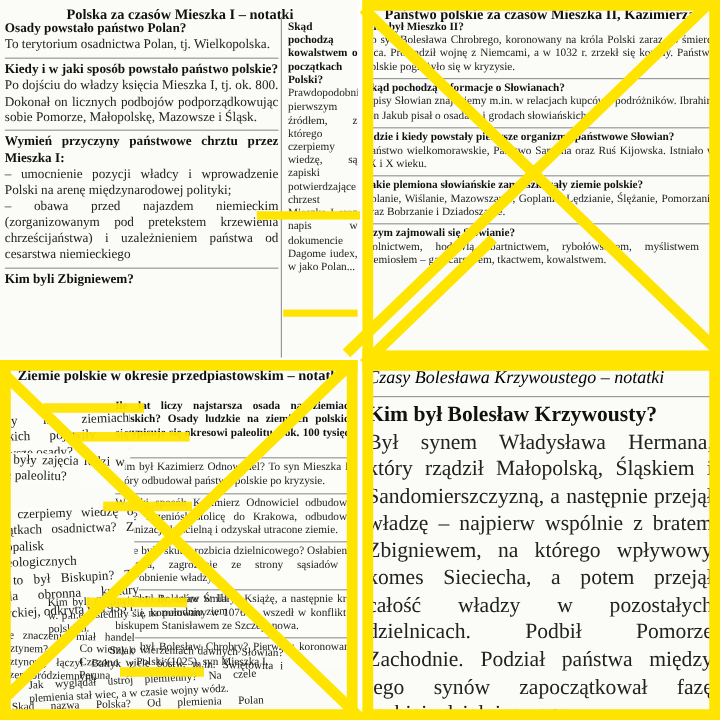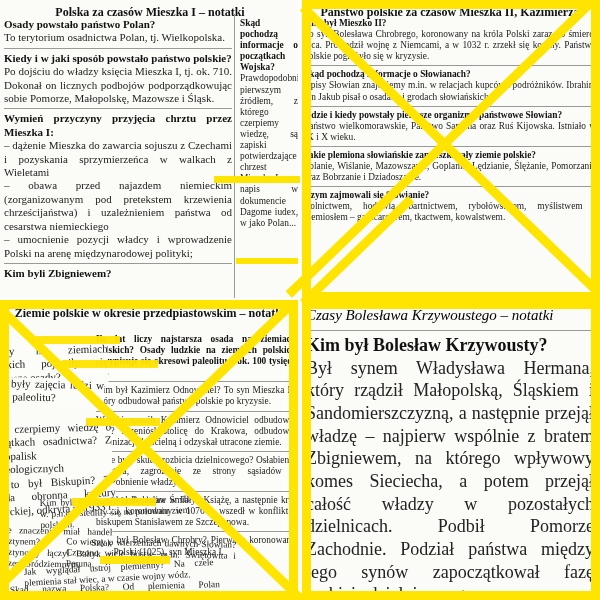--- a/index.html
+++ b/index.html
@@ -121,32 +121,31 @@
   <div class="quad" id="quad-tl">
     <div class="quad-inner">
       <div class="note-title">Polska za czasów Mieszka I – notatki</div>
       <div class="vsep" style="left:234px; top:14px;"></div>
 
       <div id="tl-left" class="col-mid">
         <div class="q-line">Osady powstało państwo Polan?</div>
         <div class="a-line">To terytorium osadnictwa Polan, tj. Wielkopolska.</div>
         <hr class="hr">
         <div class="q-line">Kiedy i w jaki sposób powstało państwo polskie?</div>
-        <div class="a-line">Po dojściu do władzy księcia Mieszka I, tj. ok. 710. Dokonał on licznych podbojów podporządkowując sobie Pomorze, Małopolskę, Mazowsze i Śląsk.</div>
-        <hr class="hr">
-        <div class="q-line">Wymień przyczyny przyjęcia chrztu przez Mieszka I:</div>
-        <div class="a-line">– <span>dążenie Mieszka do zawarcia sojuszu z Czechami i pozyskania sprzymierzeńca w walkach z Wieletami</span></div>
+        <div class="a-line">Po dojściu do władzy księcia Mieszka I, tj. ok. 800. Dokonał on licznych podbojów podporządkowując sobie Pomorze, Małopolskę, Mazowsze i Śląsk.</div>
+        <hr class="hr">
+        <div class="q-line">Wymień przyczyny państwowe chrztu przez Mieszka I:</div>
+        <div class="a-line">– <span>umocnienie pozycji władcy i wprowadzenie Polski na arenę międzynarodowej polityki;</span></div>
         <div class="a-line">– <span>obawa przed najazdem niemieckim (zorganizowanym pod pretekstem krzewienia chrześcijaństwa) i uzależnieniem państwa od cesarstwa niemieckiego</span></div>
-        <div class="a-line">– <span>umocnienie pozycji władcy i wprowadzenie Polski na arenę międzynarodowej polityki;</span></div>
         <hr class="hr">
         <div class="q-line">Kim byli Zbigniewem?</div>
       </div>
 
       <div id="tl-right" class="col-small">
-        <div class="q-line">Skąd pochodzą informacje o początkach Wojska?</div>
+        <div class="q-line">Skąd pochodzą kowalstwem o początkach Polski?</div>
         <div class="a-line">Prawdopodobnie pierwszym źródłem, z którego czerpiemy wiedzę, są zapiski potwierdzające chrzest Mieszka I oraz napis w dokumencie Dagome iudex, w jako Polan...</div>
       </div>
     </div>
   </div>
 
   <div class="quad" id="quad-tr">
     <div class="quad-inner">
       <div class="note-title">Państwo polskie za czasów Mieszka II, Kazimierza</div>
       <div id="tr-main" class="col-small">
         <div class="q-line">Kim był Mieszko II?</div>

